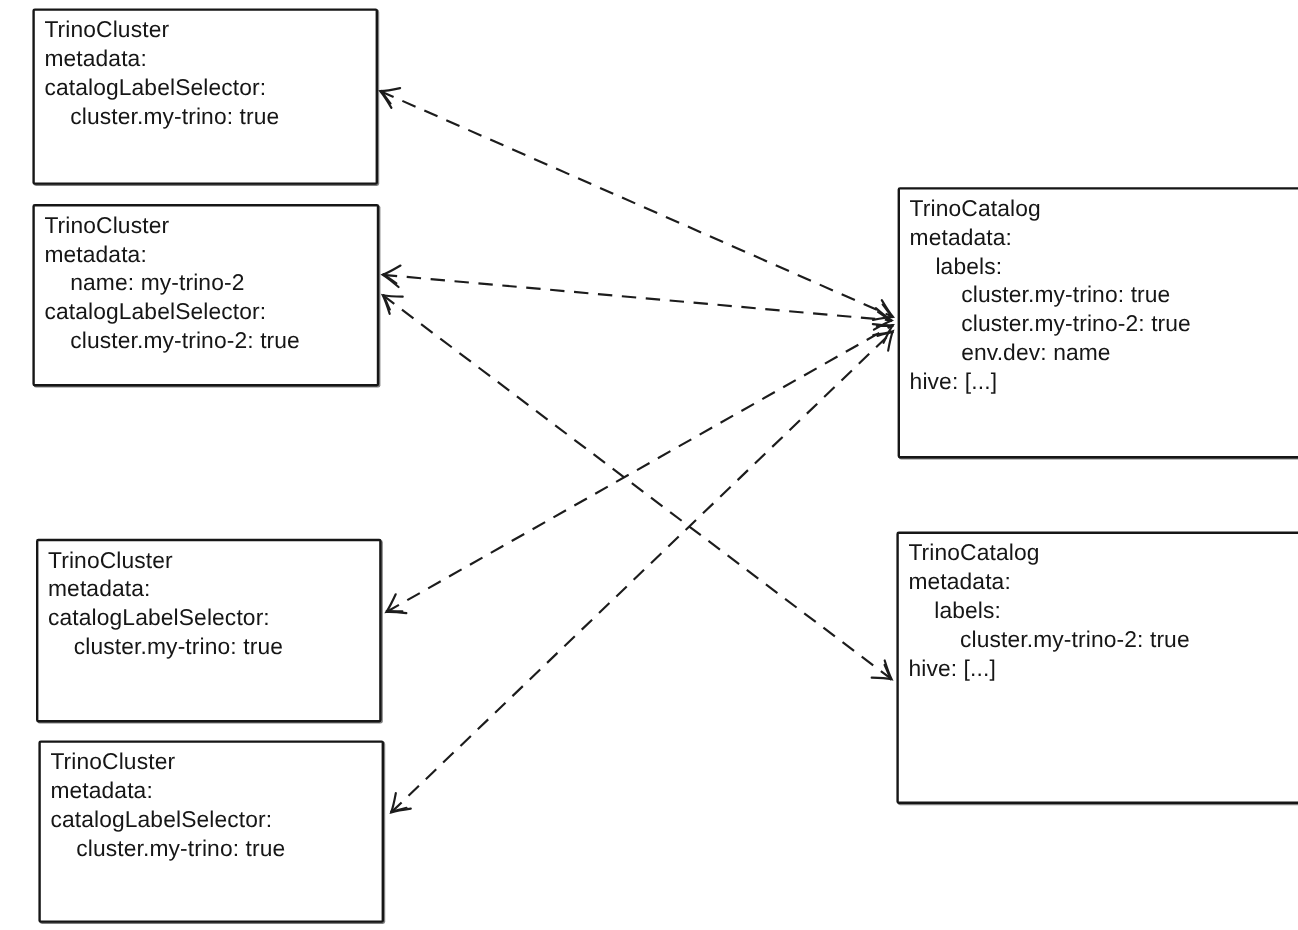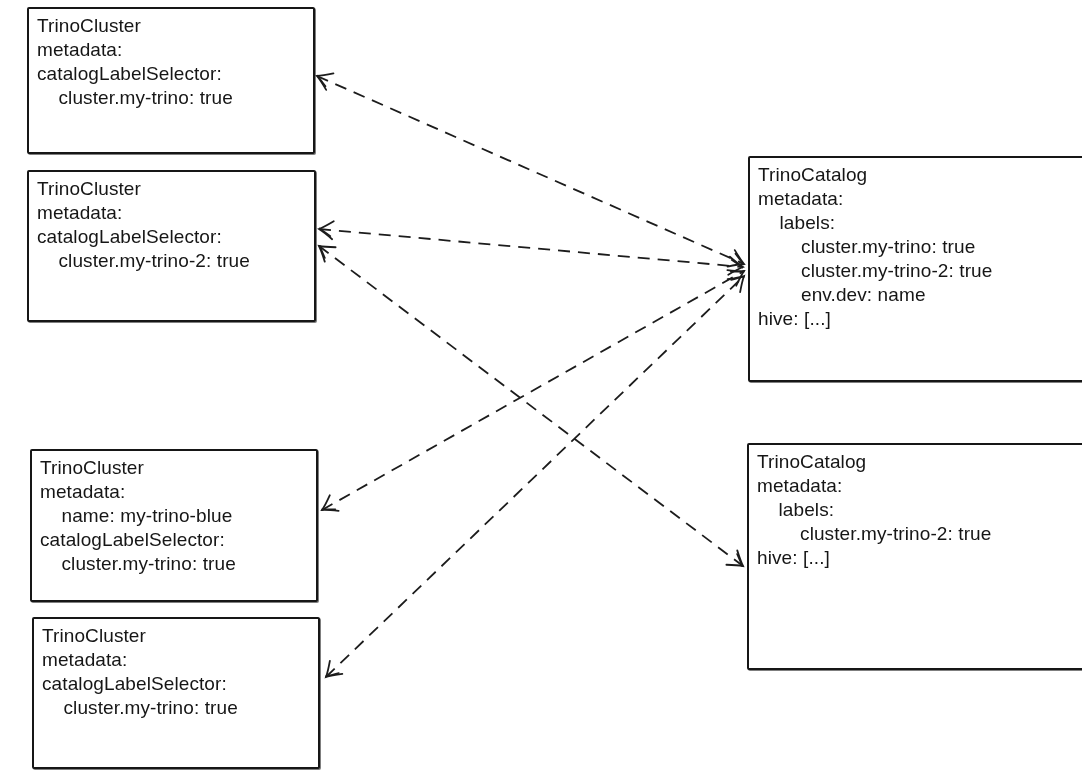--- a/index.html
+++ b/index.html
@@ -68,28 +68,28 @@
   <div class="node" style="left:3px; top:7px; width:288px; height:147px;">
     <div class="yaml-line">TrinoCluster</div>
     <div class="yaml-line">metadata:</div>
     <div class="yaml-line">catalogLabelSelector:</div>
     <div class="yaml-line">    cluster.my-trino: true</div>
   </div>
 
   <div class="node" style="left:3px; top:170px; width:289px; height:152px;">
     <div class="yaml-line">TrinoCluster</div>
     <div class="yaml-line">metadata:</div>
+    <div class="yaml-line">    name: my-trino-2</div>
     <div class="yaml-line">catalogLabelSelector:</div>
     <div class="yaml-line">    cluster.my-trino-2: true</div>
   </div>
 
   <div class="node" style="left:6px; top:449px; width:288px; height:153px;">
     <div class="yaml-line">TrinoCluster</div>
     <div class="yaml-line">metadata:</div>
-    <div class="yaml-line">    name: my-trino-blue</div>
     <div class="yaml-line">catalogLabelSelector:</div>
     <div class="yaml-line">    cluster.my-trino: true</div>
   </div>
 
   <div class="node" style="left:8px; top:617px; width:288px; height:152px;">
     <div class="yaml-line">TrinoCluster</div>
     <div class="yaml-line">metadata:</div>
     <div class="yaml-line">catalogLabelSelector:</div>
     <div class="yaml-line">    cluster.my-trino: true</div>
   </div>

